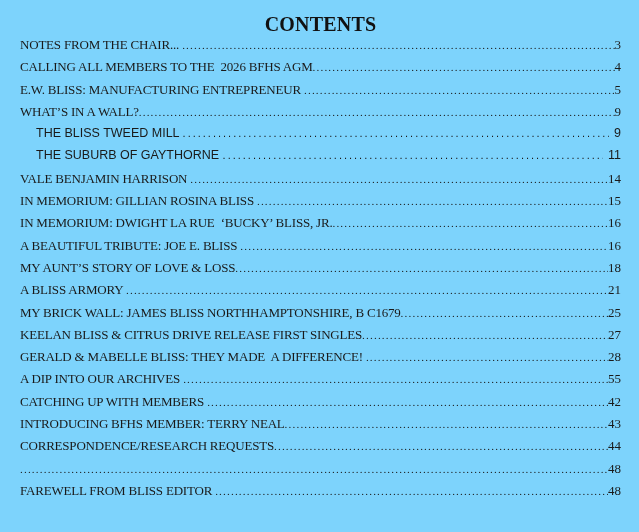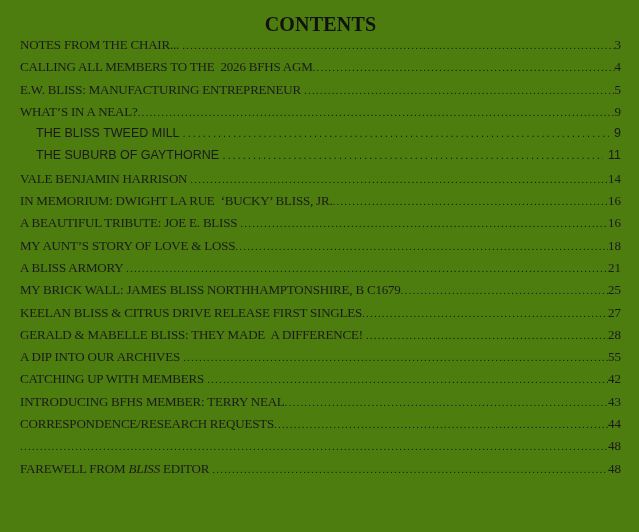--- a/index.html
+++ b/index.html
@@ -10,21 +10,21 @@
   body {
     width: 639px;
     height: 532px;
     overflow: hidden;
   }
   .page {
     box-sizing: border-box;
     width: 639px;
     height: 532px;
     padding: 12px 18px 0 20px;
-    background: #4d7c0f;
+    background: #7dd3fc;
     color: #1a1a1a;
   }
   .title {
     margin: 0 0 1px 0;
     font-family: "Liberation Serif", serif;
     font-weight: bold;
     font-size: 20px;
     line-height: 24px;
     text-align: center;
     letter-spacing: 0.2px;
@@ -48,21 +48,20 @@
   }
   .label {
     white-space: pre;
     flex: 0 0 auto;
     letter-spacing: -0.2px;
   }
   .level-2 .label {
     letter-spacing: 0;
   }
   .label .italic {
-    font-style: italic;
   }
   .leader {
     flex: 1 1 auto;
     min-width: 0;
     overflow: hidden;
     white-space: nowrap;
     height: 16px;
   }
   .leader::after {
     content: "..................................................................................................................................................................................................................................................................";
@@ -100,21 +99,21 @@
     <span class="pagenum">4</span>
   </div>
 
   <div class="toc-row level-1">
     <span class="label">E.W. BLISS: MANUFACTURING ENTREPRENEUR </span>
     <span class="leader"></span>
     <span class="pagenum">5</span>
   </div>
 
   <div class="toc-row level-1">
-    <span class="label">WHAT’S IN A NEAL?</span>
+    <span class="label">WHAT’S IN A WALL?</span>
     <span class="leader"></span>
     <span class="pagenum">9</span>
   </div>
 
   <div class="toc-row level-2">
     <span class="label">THE BLISS TWEED MILL </span>
     <span class="leader"></span>
     <span class="pagenum">9</span>
   </div>
 
@@ -123,20 +122,25 @@
     <span class="leader"></span>
     <span class="pagenum">11</span>
   </div>
 
   <div class="toc-row level-1">
     <span class="label">VALE BENJAMIN HARRISON </span>
     <span class="leader"></span>
     <span class="pagenum">14</span>
   </div>
 
+  <div class="toc-row level-1">
+    <span class="label">IN MEMORIUM: GILLIAN ROSINA BLISS </span>
+    <span class="leader"></span>
+    <span class="pagenum">15</span>
+  </div>
 
   <div class="toc-row level-1">
     <span class="label">IN MEMORIUM: DWIGHT LA RUE  ‘BUCKY’ BLISS, JR.</span>
     <span class="leader"></span>
     <span class="pagenum">16</span>
   </div>
 
   <div class="toc-row level-1">
     <span class="label">A BEAUTIFUL TRIBUTE: JOE E. BLISS </span>
     <span class="leader"></span>

